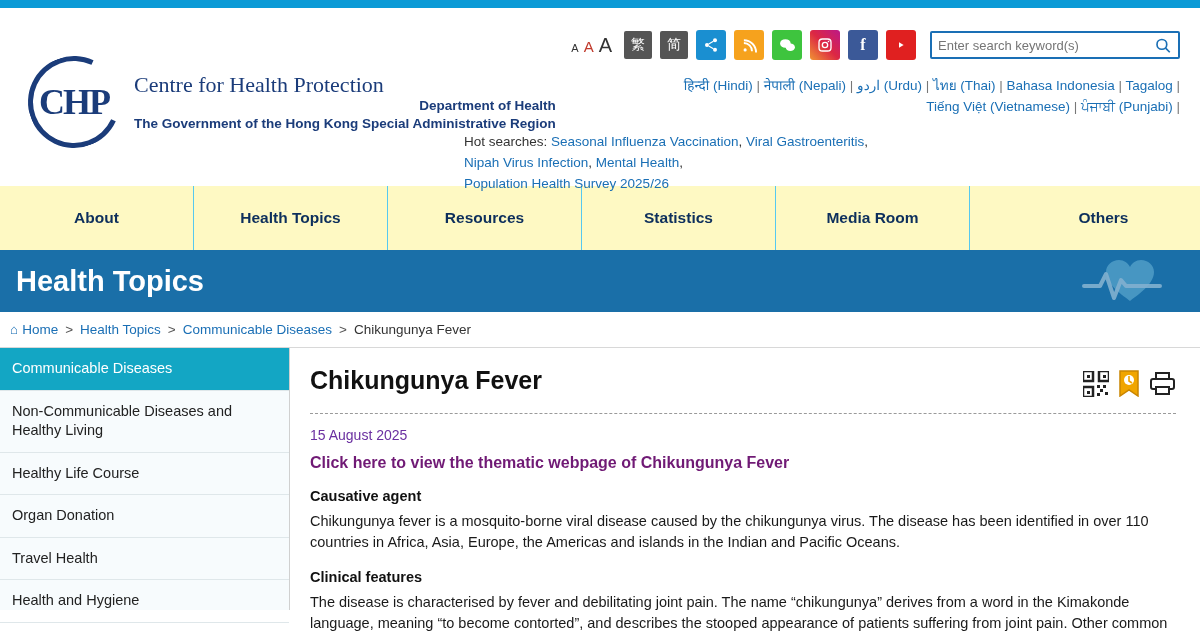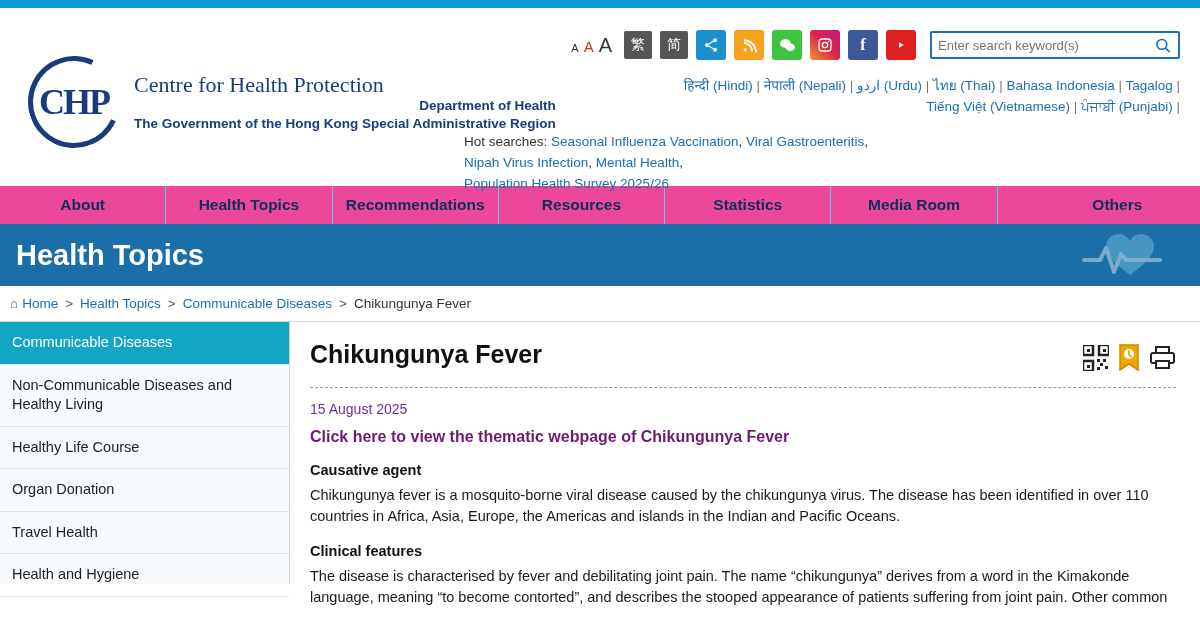--- a/index.html
+++ b/index.html
@@ -112,21 +112,21 @@
 
   .hot {
     position: absolute; right: 36px; top: 124px;
     width: 700px; text-align: left;
     font-size: 13.5px; color: #333; line-height: 1.55;
   }
   .hot a { color: #1a6fb5; text-decoration: none; }
 
   
   .nav {
-    height: 38px; background: #ec4899;
+    height: 64px; background: #fef9c3;
     display: flex; align-items: stretch;
   }
   .nav-item {
     flex: 1;
     display: flex; align-items: center; justify-content: center;
     color: #0d2f5c; font-weight: bold; font-size: 15.5px;
     border-right: 1px solid #56c9f0;
     cursor: pointer;
   }
   .nav-item:last-child { border-right: 0; padding-left: 37px; }
@@ -280,21 +280,20 @@
       <a>Viral Gastroenteritis</a>,<br>
       <a>Nipah Virus Infection</a>,
       <a>Mental Health</a>,<br>
       <a>Population Health Survey 2025/26</a>
     </div>
   </div>
 
   <div class="nav">
     <div class="nav-item">About</div>
     <div class="nav-item">Health Topics</div>
-    <div class="nav-item">Recommendations</div>
     <div class="nav-item">Resources</div>
     <div class="nav-item">Statistics</div>
     <div class="nav-item">Media Room</div>
     <div class="nav-item">Others</div>
   </div>
 
   <div class="banner">
     <h1>Health Topics</h1>
     <div class="heart">
       <svg width="92" height="52" viewBox="0 0 92 52" fill="none">

